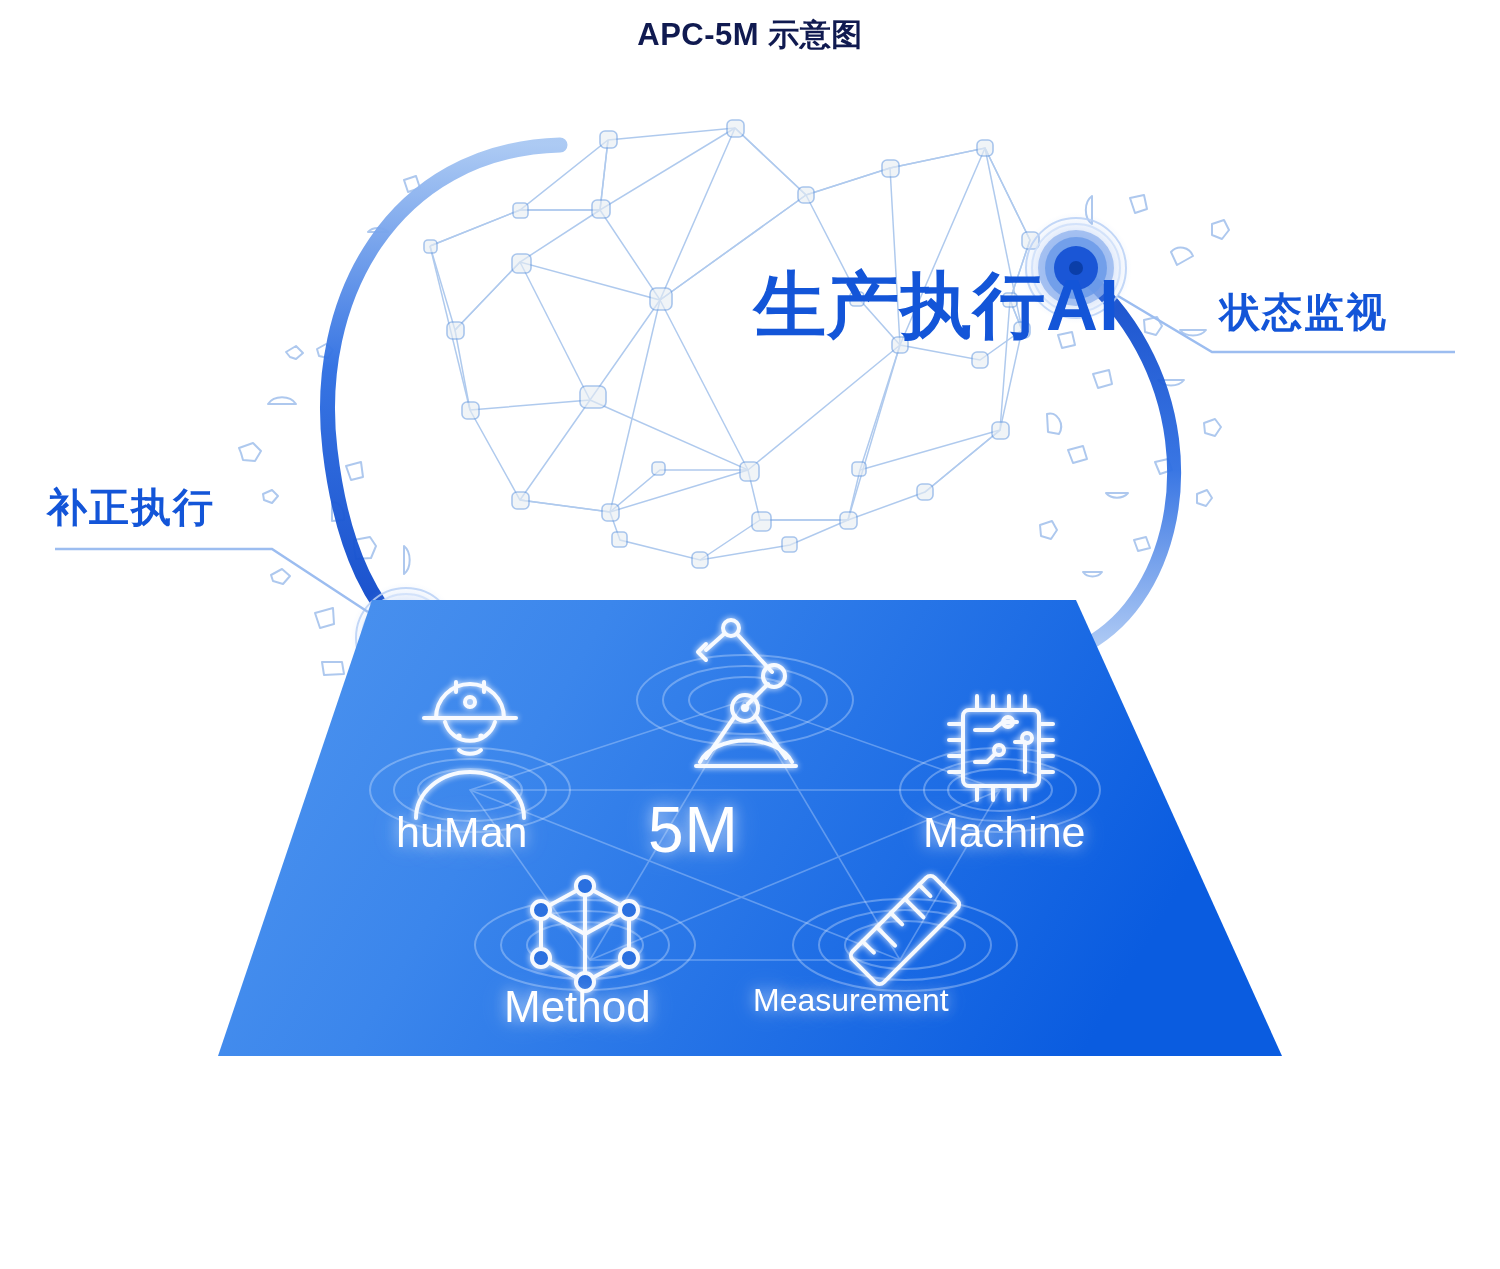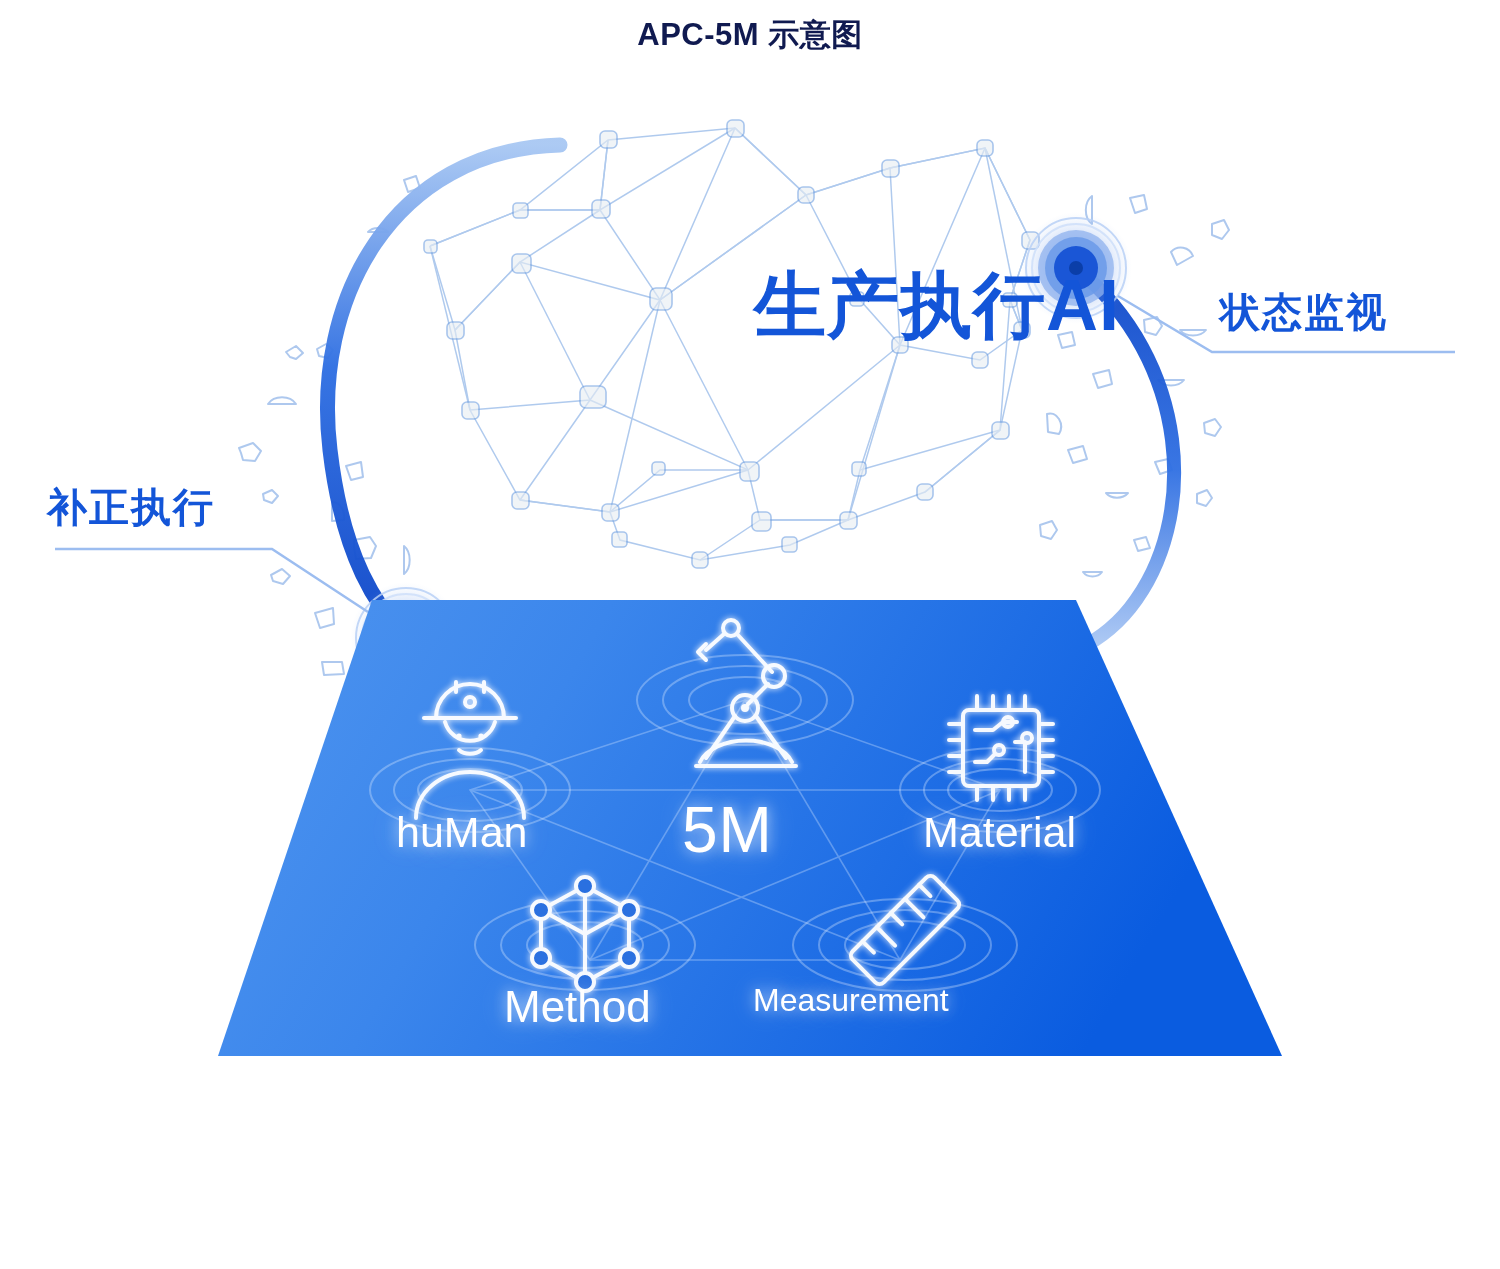--- a/index.html
+++ b/index.html
@@ -42,21 +42,21 @@
   .plat-label{
     position:absolute;color:#ffffff;white-space:nowrap;
     text-shadow:0 0 14px rgba(255,255,255,.65),0 0 30px rgba(200,225,255,.45);
     font-weight:400;
   }
   #label-human{left:396px;top:808px;font-size:43px;}
   #label-machine{left:646px;top:722px;font-size:45px;}
   #label-material{left:923px;top:808px;font-size:43px;}
   #label-method{left:504px;top:982px;font-size:44px;}
   #label-measurement{left:753px;top:982px;font-size:32px;}
-  #label-5m{left:682px;top:793px;font-size:64px;letter-spacing:1px;}
+  #label-5m{left:648px;top:793px;font-size:64px;letter-spacing:1px;}
 </style>
 </head>
 <body>
 
 <div id="stage">
 
   <svg id="svg-root" viewBox="0 0 1500 1269">
     <defs>
       <linearGradient id="platGrad" x1="0" y1="0" x2="1" y2="0.25">
         <stop offset="0" stop-color="#4f95ef"></stop>
@@ -334,18 +334,18 @@
   <div class="page-title">APC-5M 示意图</div>
 
   <div class="hero">
     <div class="hero-title">生产执行AI</div>
   </div>
 
   <div class="callout" id="callout-left">补正执行</div>
   <div class="callout" id="callout-right">状态监视</div>
 
   <div class="plat-label" id="label-human">huMan</div>
-  <div class="plat-label" id="label-material">Material</div>
+  <div class="plat-label" id="label-material">Machine</div>
   <div class="plat-label" id="label-method">Method</div>
   <div class="plat-label" id="label-measurement">Measurement</div>
   <div class="plat-label" id="label-5m">5M</div>
 
 </div>
 
 </body></html>

